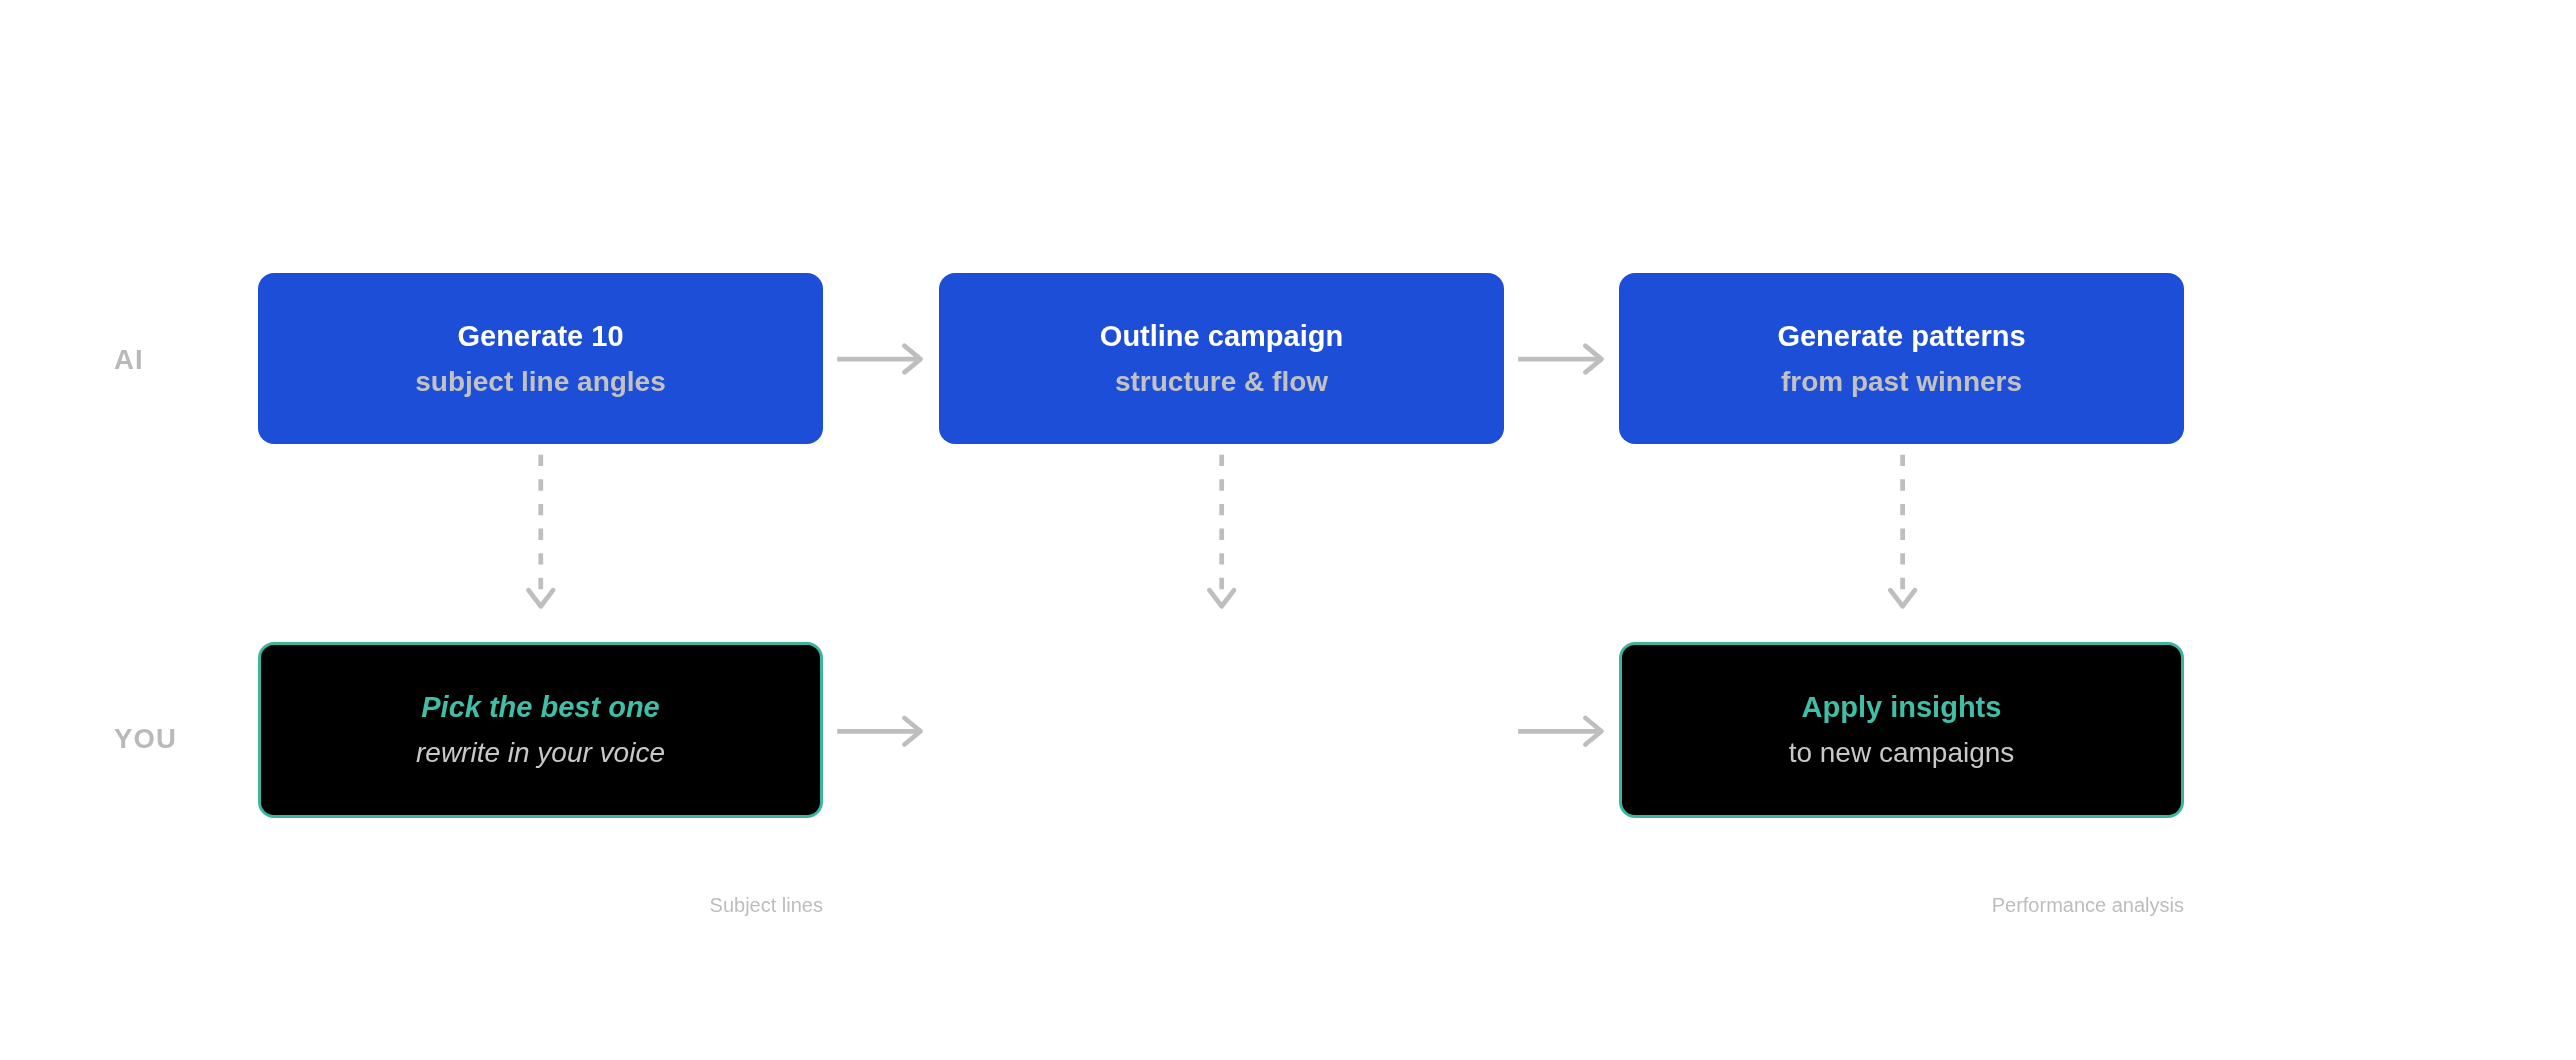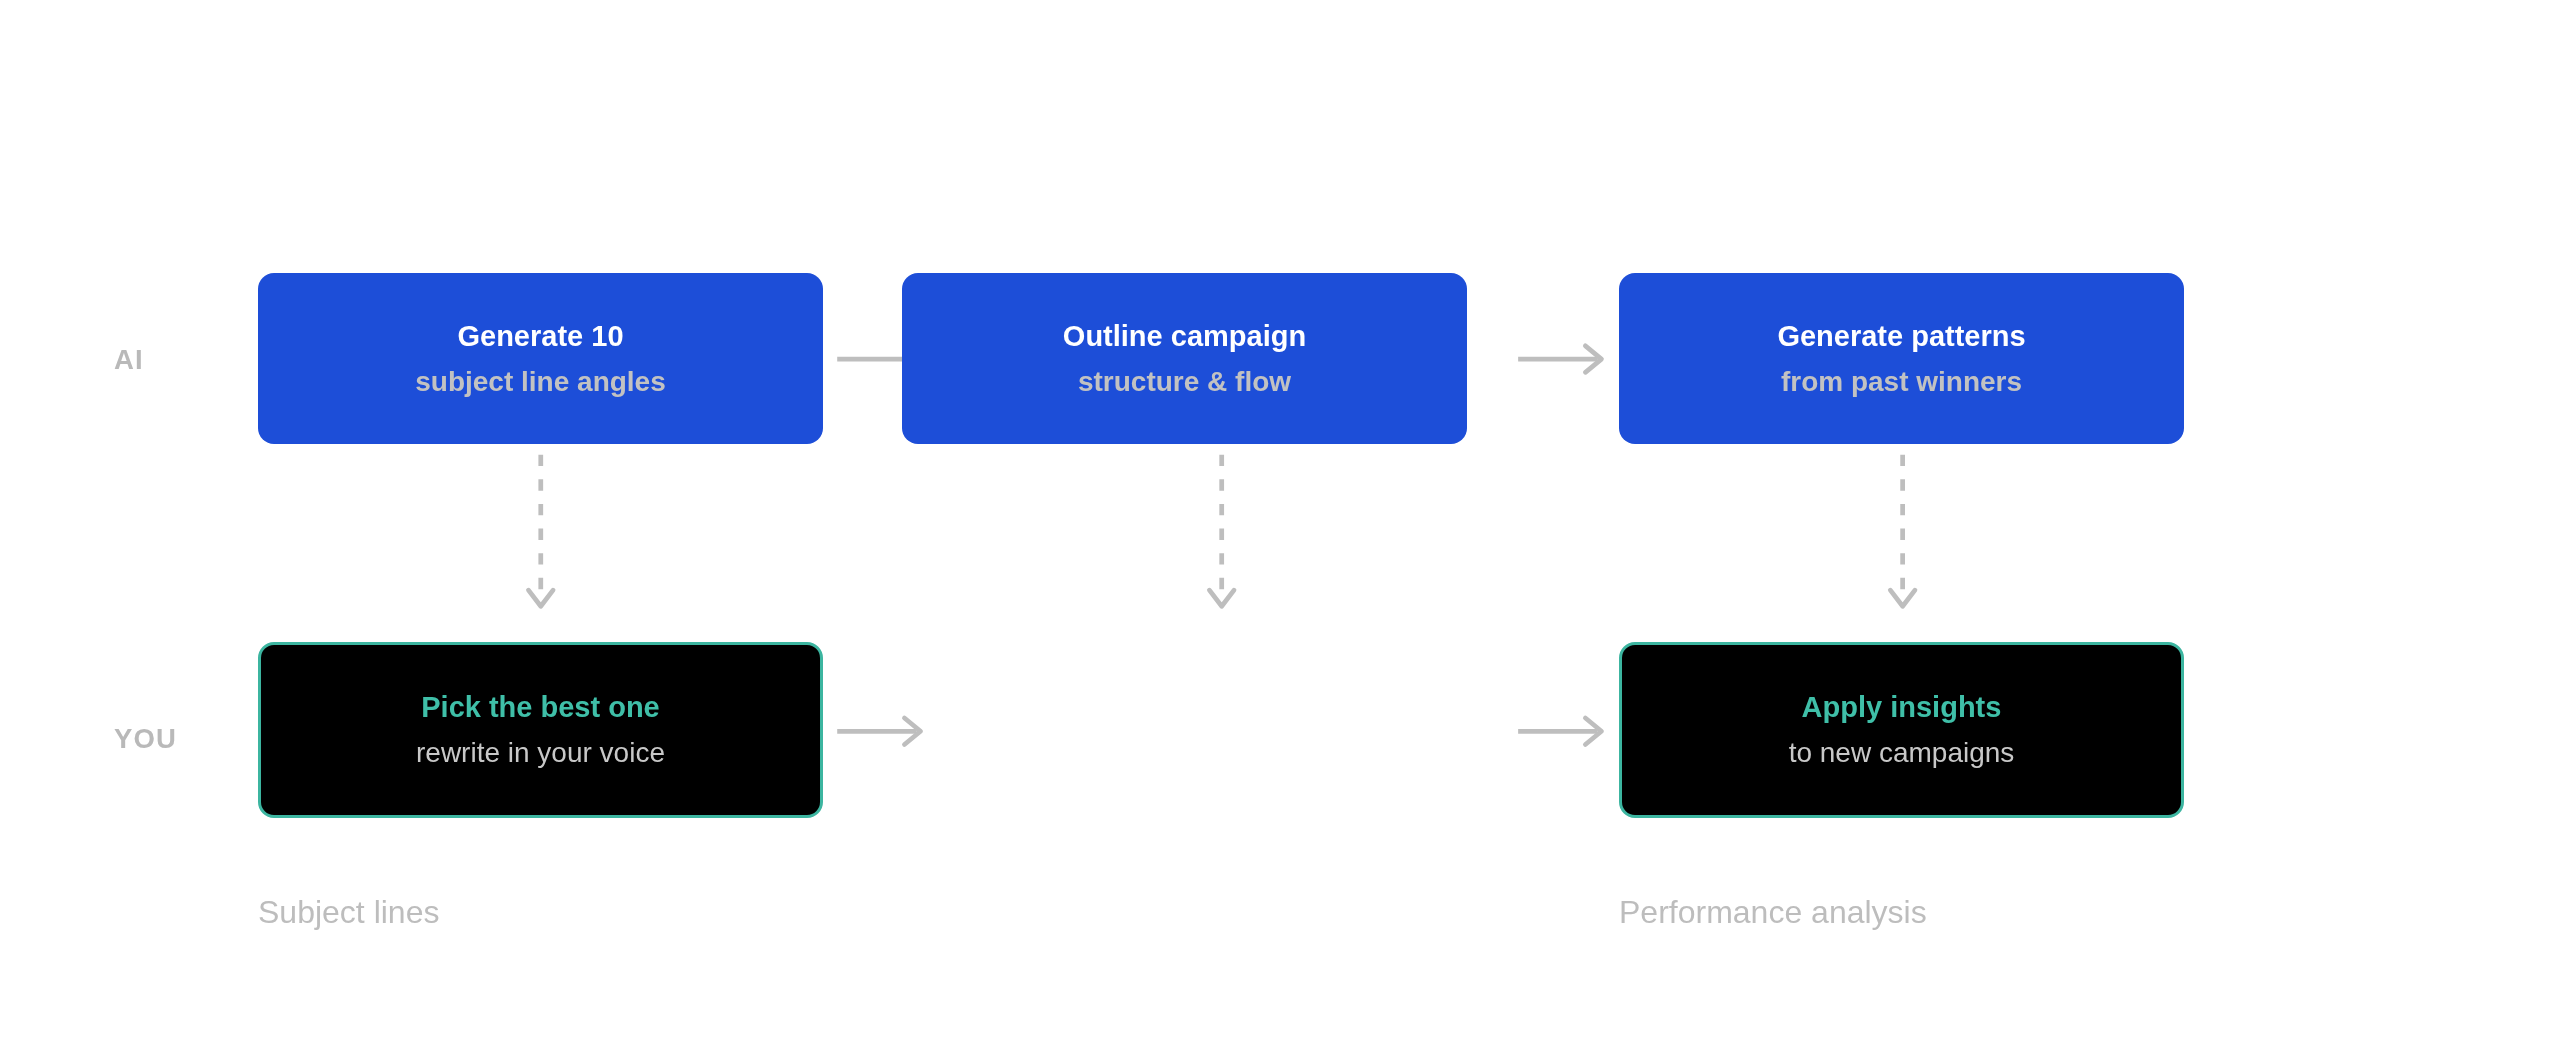--- a/index.html
+++ b/index.html
@@ -73,33 +73,33 @@
     line-height: 1.0;
     white-space: nowrap;
   }
   .node-ai .node-title { color: #ffffff; }
   .node-ai .node-sub   { color: #c2c2c2; font-weight: bold; }
   .node-you .node-title { color: #3fbfa8; }
   .node-you .node-sub   { color: #c8c8c8; }
 
   
   #node-ai-0 { left: 258px;  top: 273px; }
-  #node-ai-1 { left: 902px;  top: 273px; }
+  #node-ai-1 { left: 939px;  top: 273px; }
   #node-ai-2 { left: 1619px; top: 273px; }
   
-  #node-you-0 { left: 258px;  top: 642px; }
+  #node-you-0 { left: 258px;  top: 642px; font-style: italic; }
   #node-you-1 { left: 939px;  top: 642px; }
   #node-you-2 { left: 1619px; top: 642px; }
 
   
   .caption {
     position: absolute;
     width: 565px;
-    text-align: left;
-    font-size: 32px;
+    text-align: right;
+    font-size: 20px;
     color: #bdbdbd;
     white-space: nowrap;
   }
   #caption-0 { left: 258px;  top: 894px; }
   #caption-1 { left: 939px;  top: 894px; }
   #caption-2 { left: 1619px; top: 894px; }
 
   
   #connectors {
     position: absolute;

